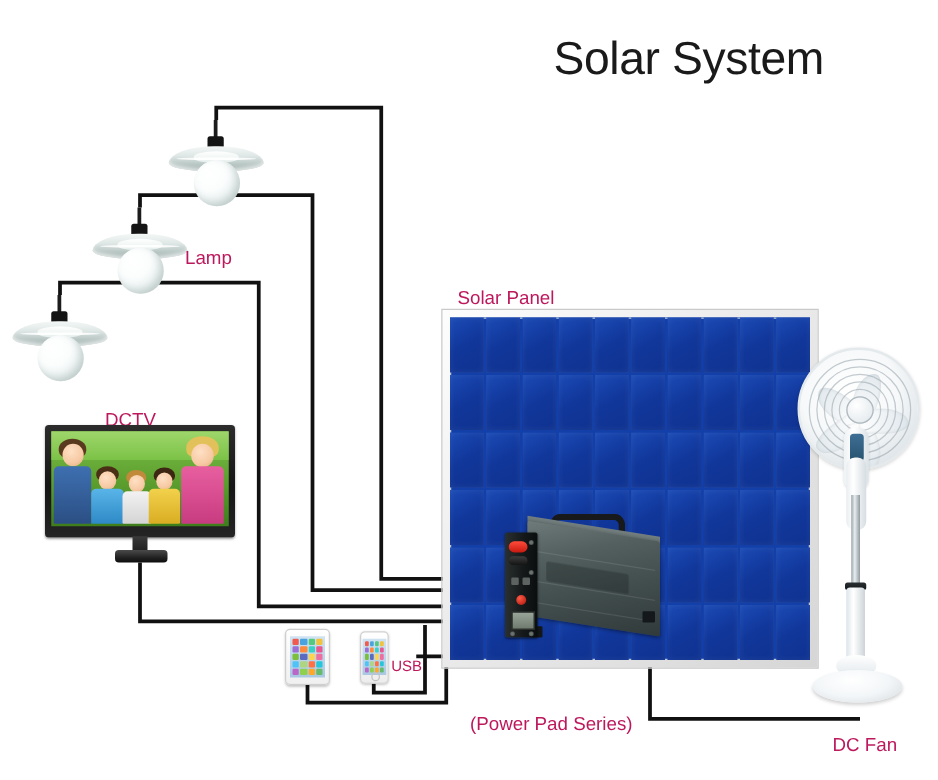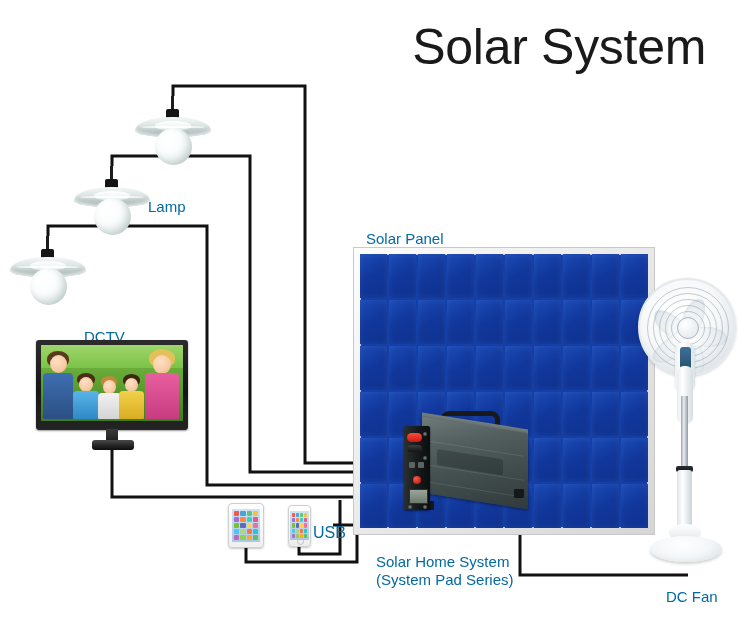--- a/index.html
+++ b/index.html
@@ -22,46 +22,45 @@
 
   
   #title-block {
     position: absolute;
     left: 396px;
     top: 22px;
     width: 310px;
     text-align: center;
   }
   #main-title {
-    font-size: 50px;
+    font-size: 37px;
     line-height: 50px;
     color: #1a1a1a;
     font-weight: 400;
     letter-spacing: -0.3px;
     white-space: nowrap;
-    text-align: right;
   }
   #sub-title {
     font-size: 27px;
     line-height: 32px;
     color: #1a1a1a;
     font-weight: 400;
     margin-top: 6px;
     white-space: nowrap;
   }
 
   
   .lbl {
     position: absolute;
-    color: #0369a1;
+    color: #be185d;
     font-size: 15px;
     line-height: 18px;
     white-space: nowrap;
   }
-  .lbl.big { font-size: 16px; }
+  .lbl.big { font-size: 12px; }
 
   
   #wires {
     position: absolute;
     left: 0; top: 0;
     width: 750px; height: 624px;
     pointer-events: none;
   }
 
   
@@ -573,22 +572,21 @@
       <div class="screwd" style="left:19px; top:30px;"></div>
       <div class="btn-sm" style="left:5px; top:36px;"></div>
       <div class="btn-sm" style="left:14px; top:36px;"></div>
       <div class="btn-red"></div>
       <div class="lcd"></div>
       <div class="screwd" style="left:4px; top:79px;"></div>
       <div class="screwd" style="left:19px; top:79px;"></div>
     </div>
   </div>
 
-  <div class="lbl" style="left:376px; top:553px;">Solar Home System</div>
-  <div class="lbl" style="left:376px; top:571px;">(System Pad Series)</div>
+  <div class="lbl" style="left:376px; top:571px;">(Power Pad Series)</div>
 
   <div id="tablet">
     <div class="frame"></div>
     <div class="scr">
       <div class="appgrid" id="tablet-apps" style="grid-template-columns:repeat(4,1fr); grid-template-rows:repeat(5,1fr);">
           <div class="app" style="background: rgb(240, 90, 79);"></div>
           <div class="app" style="background: rgb(74, 163, 223);"></div>
           <div class="app" style="background: rgb(87, 201, 126);"></div>
           <div class="app" style="background: rgb(243, 194, 60);"></div>
           <div class="app" style="background: rgb(155, 111, 214);"></div>

